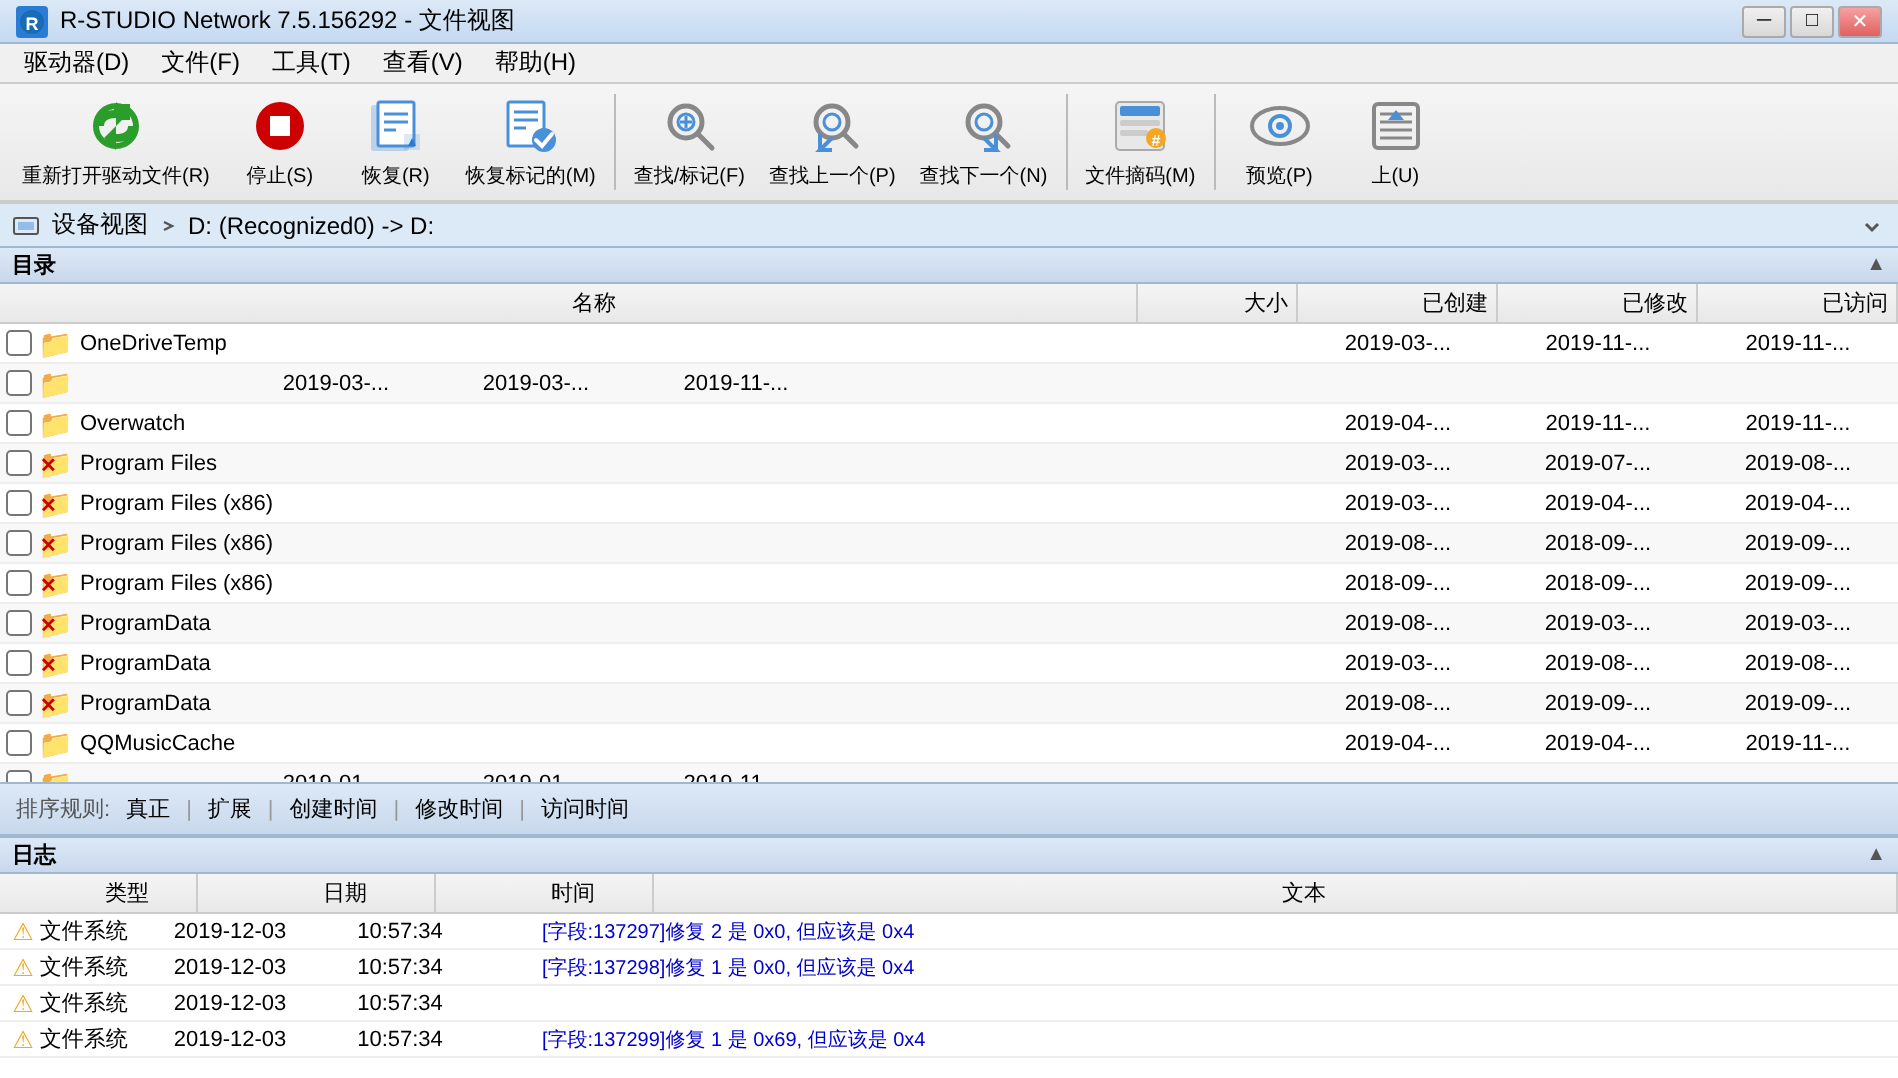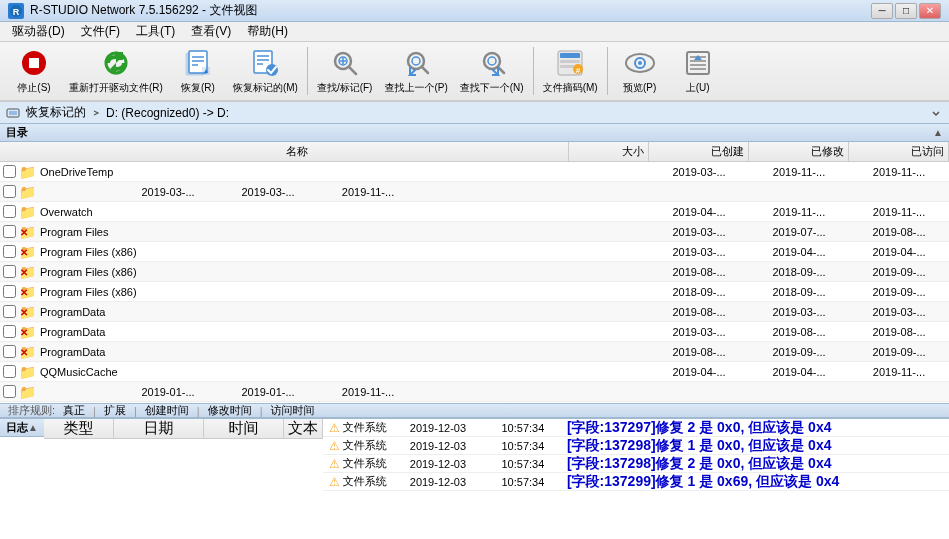--- a/index.html
+++ b/index.html
@@ -238,70 +238,71 @@
       overflow: hidden;
       text-overflow: ellipsis;
     }
     .file-size { width: 80px; text-align: right; padding-right: 6px; font-size: 11px; }
     .file-created { width: 100px; font-size: 11px; text-align: center; }
     .file-modified { width: 100px; font-size: 11px; text-align: center; }
     .file-accessed { width: 100px; font-size: 11px; text-align: center; }
 
     .status-bar {
       background: linear-gradient(to bottom, #dce9f7, #c8d8ec);
-      height: 14px;
+      height: 26px;
       display: flex;
       align-items: center;
       padding: 0 8px;
       gap: 8px;
       border-top: 1px solid #a0b8d0;
       font-size: 11px;
     }
     .status-label { color: #555; }
     .status-sep { color: #999; }
 
     
     .log-panel {
       height: 120px;
       display: flex;
-      flex-direction: row;
+      flex-direction: column;
       background: white;
     }
 
     .log-columns {
       display: flex;
       background: linear-gradient(to bottom, #f5f5f5, #e8e8e8);
       height: 20px;
       border-bottom: 1px solid #ccc;
     }
     .log-col {
       display: flex;
       align-items: center;
       justify-content: center;
       border-right: 1px solid #ccc;
-      font-size: 15px;
+      font-size: 11px;
       padding: 0 4px;
       cursor: pointer;
+      margin-left: 29px;
     }
     .log-col-type { width: 70px; }
     .log-col-date { width: 90px; }
     .log-col-time { width: 80px; }
     .log-col-text { flex: 1; }
 
     .log-list { flex: 1; overflow-y: auto; }
     .log-row {
       display: flex;
       align-items: center;
       height: 18px;
       border-bottom: 1px solid #eee;
     }
     .log-row-type { width: 70px; display: flex; align-items: center; justify-content: center; gap: 3px; font-size: 11px; }
     .log-row-date { width: 90px; text-align: center; font-size: 11px; }
     .log-row-time { width: 80px; text-align: center; font-size: 11px; }
-    .log-row-text { flex: 1; font-size: 14px; padding-left: 4px; color: #0000cc; font-weight: bold; white-space: nowrap; overflow: hidden; }
+    .log-row-text { flex: 1; font-size: 10px; padding-left: 4px; color: #0000cc; font-weight: normal; white-space: nowrap; overflow: hidden; margin-left: 27px; }
   </style>
 </head>
 <body>
 
 <div class="title-bar">
   <div class="title-bar-left">
     <div class="title-icon">
       <svg width="14" height="14" viewBox="0 0 14 14">
         <circle cx="7" cy="7" r="6" fill="#1a6bb5"></circle>
         <text x="7" y="11" text-anchor="middle" fill="white" font-size="9" font-weight="bold">R</text>
@@ -322,38 +323,38 @@
   <span class="menu-item">工具(T)</span>
   <span class="menu-item">查看(V)</span>
   <span class="menu-item">帮助(H)</span>
 </div>
 
 <div class="toolbar">
 
   <div class="tool-btn">
     <div class="tool-icon">
       <svg width="32" height="32" viewBox="0 0 32 32">
-        <circle cx="16" cy="16" r="12" fill="#cc0000"></circle>
-        <rect x="11" y="11" width="10" height="10" fill="white"></rect>
-      </svg>
-    </div>
-    <span>停止(S)</span>
-  </div>
-
-  <div class="tool-btn">
-    <div class="tool-icon">
-      <svg width="32" height="32" viewBox="0 0 32 32">
         <circle cx="16" cy="16" r="10" fill="none" stroke="#2a9d2a" stroke-width="3"></circle>
         <path d="M16 6 L20 10 L16 10" fill="#2a9d2a"></path>
         <path d="M16 10 L16 6 L22 6 L22 12 L16 12" fill="none" stroke="#2a9d2a" stroke-width="2"></path>
         <path d="M6 16 Q6 8 16 8 L16 4 L22 10 L16 16 L16 12 Q10 12 10 16" fill="#2a9d2a"></path>
         <path d="M26 16 Q26 24 16 24 L16 28 L10 22 L16 16 L16 20 Q22 20 22 16" fill="#2a9d2a"></path>
       </svg>
     </div>
     <span>重新打开驱动文件(R)</span>
+  </div>
+
+  <div class="tool-btn">
+    <div class="tool-icon">
+      <svg width="32" height="32" viewBox="0 0 32 32">
+        <circle cx="16" cy="16" r="12" fill="#cc0000"></circle>
+        <rect x="11" y="11" width="10" height="10" fill="white"></rect>
+      </svg>
+    </div>
+    <span>停止(S)</span>
   </div>
 
   <div class="tool-btn">
     <div class="tool-icon">
       <svg width="32" height="32" viewBox="0 0 32 32">
         <rect x="4" y="6" width="18" height="22" rx="1" fill="#4a90d9" opacity="0.3" stroke="#4a90d9" stroke-width="1"></rect>
         <rect x="7" y="4" width="18" height="22" rx="1" fill="white" stroke="#4a90d9" stroke-width="1.5"></rect>
         <line x1="10" y1="10" x2="22" y2="10" stroke="#4a90d9" stroke-width="1.5"></line>
         <line x1="10" y1="14" x2="22" y2="14" stroke="#4a90d9" stroke-width="1.5"></line>
         <line x1="10" y1="18" x2="16" y2="18" stroke="#4a90d9" stroke-width="1.5"></line>
@@ -461,21 +462,21 @@
     </div>
     <span>上(U)</span>
   </div>
 </div>
 
 <div class="address-bar">
   <svg class="device-icon" width="14" height="14" viewBox="0 0 14 14">
     <rect x="1" y="3" width="12" height="8" rx="1" fill="none" stroke="#555" stroke-width="1"></rect>
     <rect x="3" y="5" width="8" height="4" fill="#4a90d9" opacity="0.5"></rect>
   </svg>
-  <span>恢复标记的</span>
+  <span>设备视图</span>
   <svg width="8" height="8" viewBox="0 0 8 8">
     <path d="M2 2 L6 4 L2 6" fill="none" stroke="#555" stroke-width="1.2"></path>
   </svg>
   <span>D: (Recognized0) -&gt; D:</span>
   <div class="address-expand">
     <svg width="10" height="10" viewBox="0 0 10 10">
       <path d="M2 4 L5 7 L8 4" fill="none" stroke="#555" stroke-width="1.5"></path>
     </svg>
   </div>
 </div>
@@ -727,21 +728,20 @@
     <div class="log-row-time">10:57:34</div>
     <div class="log-row-text">[字段:137298]修复 1 是 0x0, 但应该是 0x4</div>
   </div>
         <div class="log-row">
     <div class="log-row-type">
       <span style="color:#f5a623; font-size:12px;">⚠</span>
       <span>文件系统</span>
     </div>
     <div class="log-row-date">2019-12-03</div>
     <div class="log-row-time">10:57:34</div>
-    <div class="log-row-text">[字段:137298]修复 2 是 0x0, 但应该是 0x4</div>
   </div>
         <div class="log-row">
     <div class="log-row-type">
       <span style="color:#f5a623; font-size:12px;">⚠</span>
       <span>文件系统</span>
     </div>
     <div class="log-row-date">2019-12-03</div>
     <div class="log-row-time">10:57:34</div>
     <div class="log-row-text">[字段:137299]修复 1 是 0x69, 但应该是 0x4</div>
   </div>

